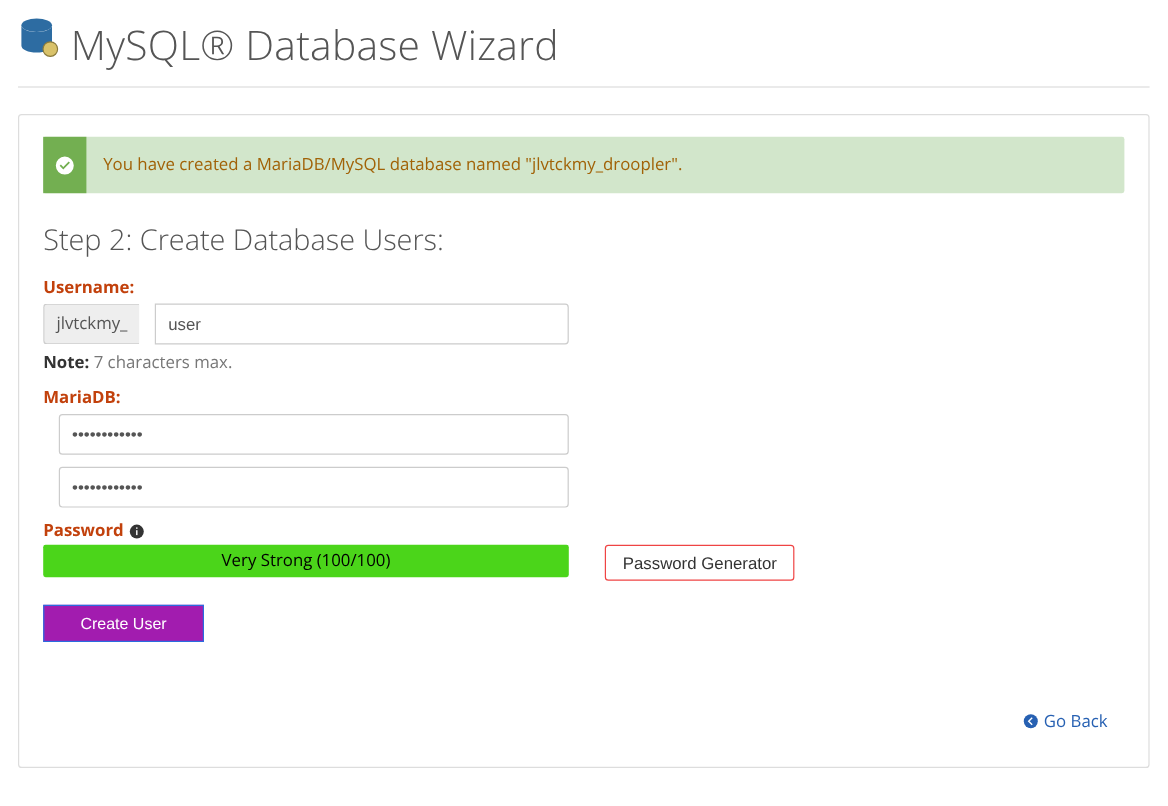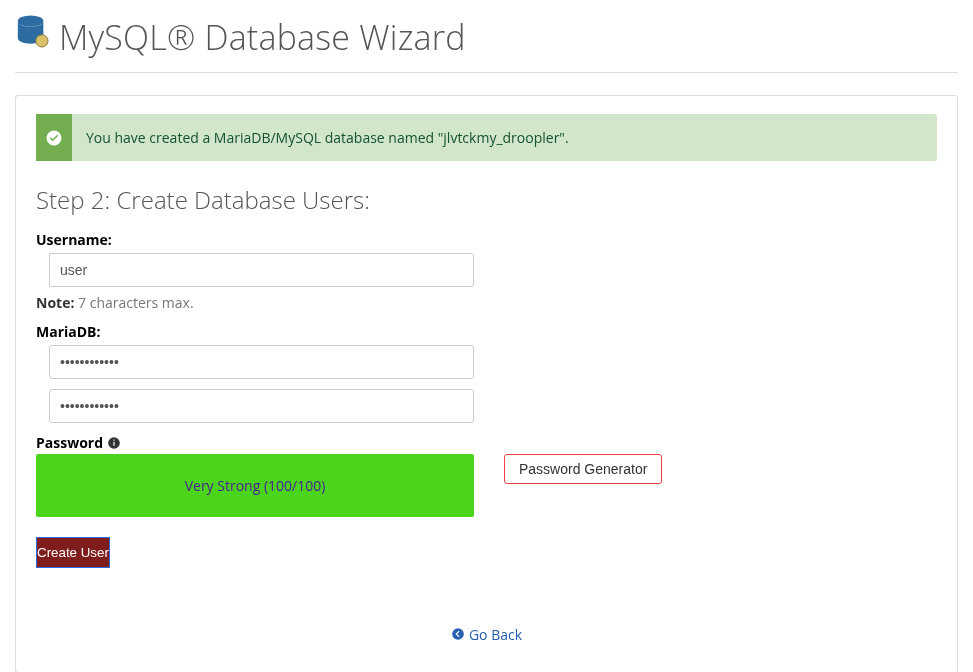--- a/index.html
+++ b/index.html
@@ -5,37 +5,37 @@
   * { box-sizing: border-box; }
   html, body { margin:0; padding:0; font-family:"Open Sans","Helvetica Neue",Arial,sans-serif; color:#555; background:#fff;}
   .wrap { width:963px; margin:0 auto; padding:6px 10px 10px 10px;}
   .title-row { display:flex; padding:8px 0 12px 0; border-bottom:1px solid #ddd;}
   .title-row .icon { width:34px; height:34px; margin-right:10px; flex:0 0 34px;}
   .title-row h1 { margin:0; font-weight:300; color:#555; font-size:34px; letter-spacing:.2px;}
   .panel { border:1px solid #ddd; border-radius:3px; margin-top:22px; padding:16px 20px 26px 20px; }
   .alert { display:flex; align-items:stretch; background:#d2e6cb; margin:2px 0 22px 0; border-radius:2px;}
   .alert .iconbox { width:36px; background:#73af51; display:flex; align-items:center; justify-content:center; }
   .alert .iconbox svg{ width:18px; height:18px; fill:#fff;}
-  .alert .msg { padding:14px 14px; font-size:14px; color:#14532d;}
+  .alert .msg { padding:14px 14px; font-size:14px; color:#a16207;}
   .step { font-size:24px; color:#555; font-weight:300; margin:0 0 14px 0;}
   .form-group { margin:10px 0 8px 0; }
-  .label { font-weight:700; color:#000000; font-size:14px; display:flex; align-items:center; gap:4px;text-align:right;}
+  .label { font-weight:700; color:#c2410c; font-size:14px; display:flex; align-items:center; gap:4px;text-align:right;}
   .note { font-size:14px; color:#333; margin-top:6px;}
   .note b { font-weight:700; color:#333;}
   .note span{ color:#777;}
   .input-row{ display:flex; margin-top:4px;}
   .prefix{ background:#eee; border:1px solid #ccc; border-right:none; border-radius:3px 0 0 3px; padding:6px 10px; font-size:14px; color:#555; }
   .text-input{ border:1px solid #ccc; border-radius:0 3px 3px 0; padding:6px 10px; font-size:14px; color:#555; height:34px; flex:1; width:438px;margin-left:13px;}
   .text-input.full{ border-radius:3px; width:438px; max-width:438px; }
   .strength-row{ display:flex; gap:30px; align-items:flex-start; margin-top:2px;}
-  .meter{ width:438px; background:#4bd51a; border-radius:2px; text-align:center; color:#4c1d95; font-size:14px; padding:22px 0; }
+  .meter{ width:438px; background:#4bd51a; border-radius:2px; text-align:center; color:#000000; font-size:14px; padding:4px 0; }
   .btn { display:inline-block; padding:6px 14px; font-size:14px; border:1px solid #ef4444; border-radius:3px; background:#fff; color:#333; cursor:pointer; }
-  .btn-primary{ background:#7f1d1d; border:1px solid #2a6cdf; color:#fff; padding:7px 0;}
+  .btn-primary{ background:#a21caf; border:1px solid #2a6cdf; color:#fff; padding:7px 30px;}
   .actions{ margin-top:20px;}
-  .footer-links{ text-align:center; margin-top:56px; }
+  .footer-links{ text-align:right; margin-top:56px; }
   .footer-links a{ color:#2660b2; text-decoration:none; font-size:14px; display:inline-flex; align-items:center; gap:4px; margin:0 14px;}
   .footer-links svg{ width:14px; height:14px; fill:#2660b2;}
   .info-icon{ width:14px; height:14px; }
 </style>
 </head>
 <body>
 
 <div class="wrap">
   <div class="title-row">
     <span class="icon">
@@ -57,20 +57,21 @@
           </svg>
       </div>
       <div class="msg">You have created a MariaDB/MySQL database named "jlvtckmy_droopler".</div>
     </div>
 
     <div class="step">Step 2: Create Database Users:</div>
 
     <div class="form-group">
       <div class="label">Username:</div>
       <div class="input-row" style="width:438px;">
+        <span class="prefix">jlvtckmy_</span>
         <input class="text-input" type="text" value="user" style="">
       </div>
       <div class="note">
         <b>Note:</b> <span>7 characters max.</span>
       </div>
     </div>
 
     <div class="form-group">
       <div class="label">MariaDB:</div>
       <div class="input-row" style="width:438px;">

